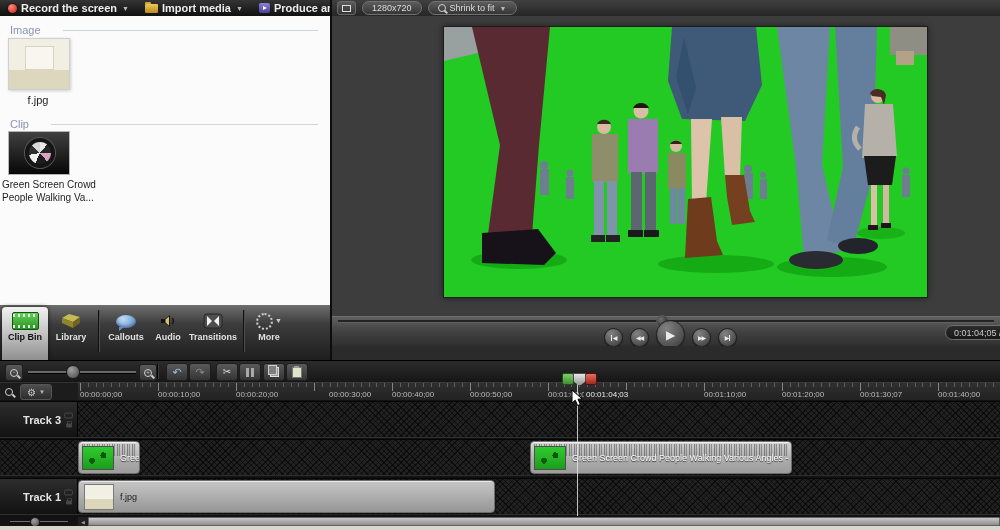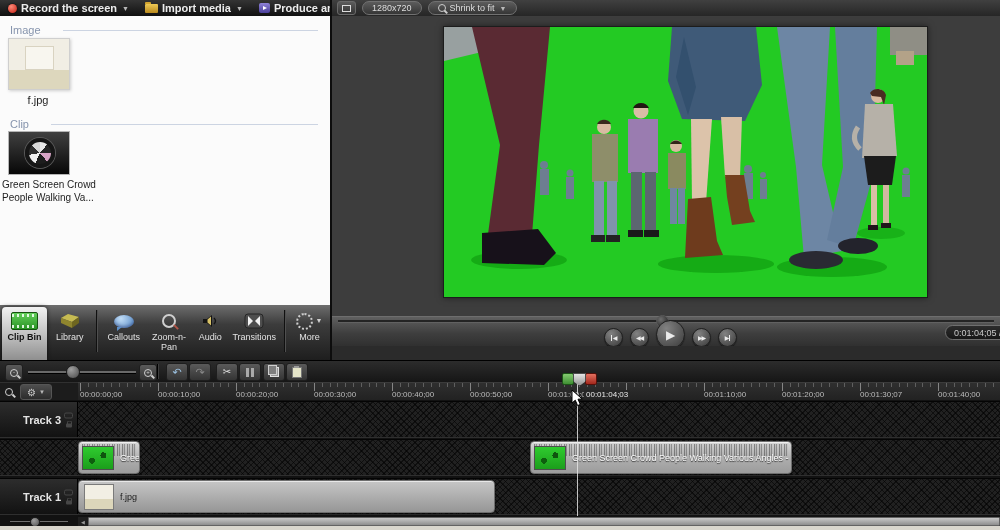--- a/index.html
+++ b/index.html
@@ -39,21 +39,21 @@
   .bin-thumb-video{position:absolute;left:8px;top:115px;width:60px;height:42px;border:1px solid #b5b5b5;
     background:linear-gradient(#404040,#070707);}
   .reel{position:absolute;left:16px;top:6px;width:22px;height:22px;border-radius:50%;border:4px solid #161616;box-shadow:0 0 0 1px #585858;
     background:conic-gradient(#e9e9e9 0 40deg,#262626 40deg 90deg,#d8a4c6 90deg 140deg,#1d1d1d 140deg 205deg,#f0f0f0 205deg 260deg,#2e2e2e 260deg 315deg,#d8d8d8 315deg 360deg);}
   .video-label{position:absolute;left:2px;top:163px;width:122px;font-size:10px;line-height:1.25;color:#1d1d1d;}
 
   
   #tab-bar{position:absolute;left:0;top:305px;width:330px;height:55px;box-sizing:border-box;
     background:linear-gradient(#6e6e6e,#3c3c3c 35%,#1e1e1e);display:flex;align-items:flex-start;padding:2px 0 0 2px;}
   .tab{display:flex;flex-direction:column;align-items:center;justify-content:flex-start;gap:3px;padding-top:5px;
-    height:48px;color:#e2e2e2;font-size:9px;line-height:1.1;text-align:center;border-radius:4px 4px 0 0;cursor:default;}
+    height:48px;color:#e2e2e2;font-size:9px;line-height:1.1;text-align:center;border-radius:4px 4px 0 0;cursor:default;font-weight:bold;}
   .tab.active{background:linear-gradient(#f2f2f2,#b9b9b9 60%,#8f8f8f);color:#101010;font-weight:bold;box-shadow:0 0 4px rgba(0,0,0,.7);}
   .tab-sep{width:1px;height:42px;background:#101010;box-shadow:1px 0 0 #4f4f4f;margin:3px 4px 0 4px;flex:none;}
   .tab .ticon{height:18px;display:flex;align-items:center;justify-content:center;}
   .film{width:25px;height:16px;border:1px solid #15520f;border-radius:2px;
     background-image:repeating-linear-gradient(90deg,rgba(240,255,240,.9) 0 2px,transparent 2px 5px),
                      repeating-linear-gradient(90deg,rgba(240,255,240,.9) 0 2px,transparent 2px 5px),
                      linear-gradient(#63cf5a,#2a9424);
     background-size:100% 3px,100% 3px,100% 100%;background-position:0 1px,0 12px,0 0;background-repeat:repeat-x,repeat-x,no-repeat;}
   .bubble{width:20px;height:13px;border-radius:50%;background:radial-gradient(circle at 35% 28%,#c0dcf6,#5488c4);
     box-shadow:inset 0 -2px 3px rgba(10,20,80,.35);position:relative;}
@@ -232,26 +232,20 @@
       </span>
       <span>Library</span>
     </div>
     <div class="tab-sep"></div>
     <div class="tab" style="width:46px;">
       <span class="ticon">
           <span class="bubble"></span>
         </span>
       <span>Callouts</span>
     </div>
-    <div class="tab" style="width:46px;">
-      <span class="ticon">
-          <span class="lens-big"></span>
-        </span>
-      <span style="width:42px;">Zoom-n-Pan</span>
-    </div>
     <div class="tab" style="width:38px;">
       <span class="ticon">
         <svg width="18" height="16" viewBox="0 0 18 16">
             <polygon points="2,6 6,6 11,2 11,14 6,10 2,10" fill="#141414"></polygon>
             <polygon points="6.5,6.4 10,3.6 10,12.4 6.5,9.6" fill="#d8c268"></polygon>
             <path d="M13 5 q3 3 0 6" stroke="#141414" stroke-width="1.4" fill="none"></path>
           </svg>
       </span>
       <span>Audio</span>
     </div>
@@ -407,21 +401,21 @@
   <div id="gear-btn">
     <span>⚙</span>
       <span class="caret">▼</span>
   </div>
   <div id="ruler">
     <div class="ticks-minor"></div>
     <div class="ticks-major"></div>
     <span class="rlabel" style="left:2px">00:00:00;00</span>
     <span class="rlabel" style="left:80px">00:00:10;00</span>
     <span class="rlabel" style="left:158px">00:00:20;00</span>
-    <span class="rlabel" style="left:236px">00:00:30;00</span>
+    <span class="rlabel" style="left:251px">00:00:30;00</span>
     <span class="rlabel" style="left:314px">00:00:40;00</span>
     <span class="rlabel" style="left:392px">00:00:50;00</span>
     <span class="rlabel" style="left:470px">00:01:00;00</span>
     <span class="rlabel ph" style="left:506px">00:01:04;03</span>
     <span class="rlabel" style="left:626px">00:01:10;00</span>
     <span class="rlabel" style="left:704px">00:01:20;00</span>
     <span class="rlabel" style="left:782px">00:01:30;07</span>
     <span class="rlabel" style="left:860px">00:01:40;00</span>
 
   </div>

